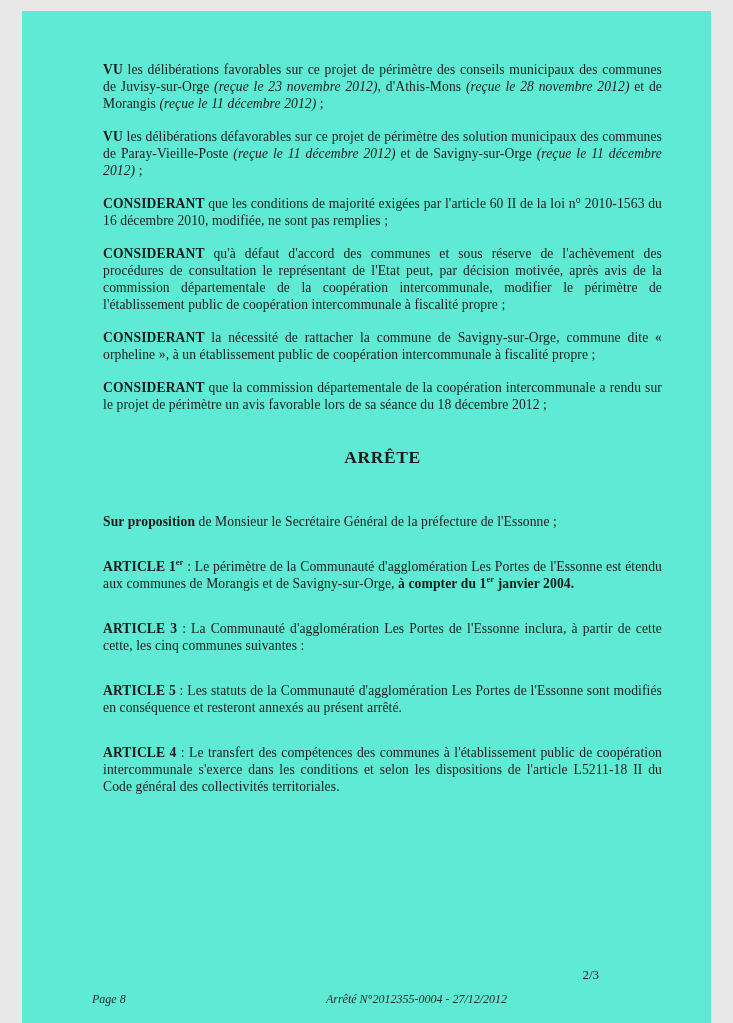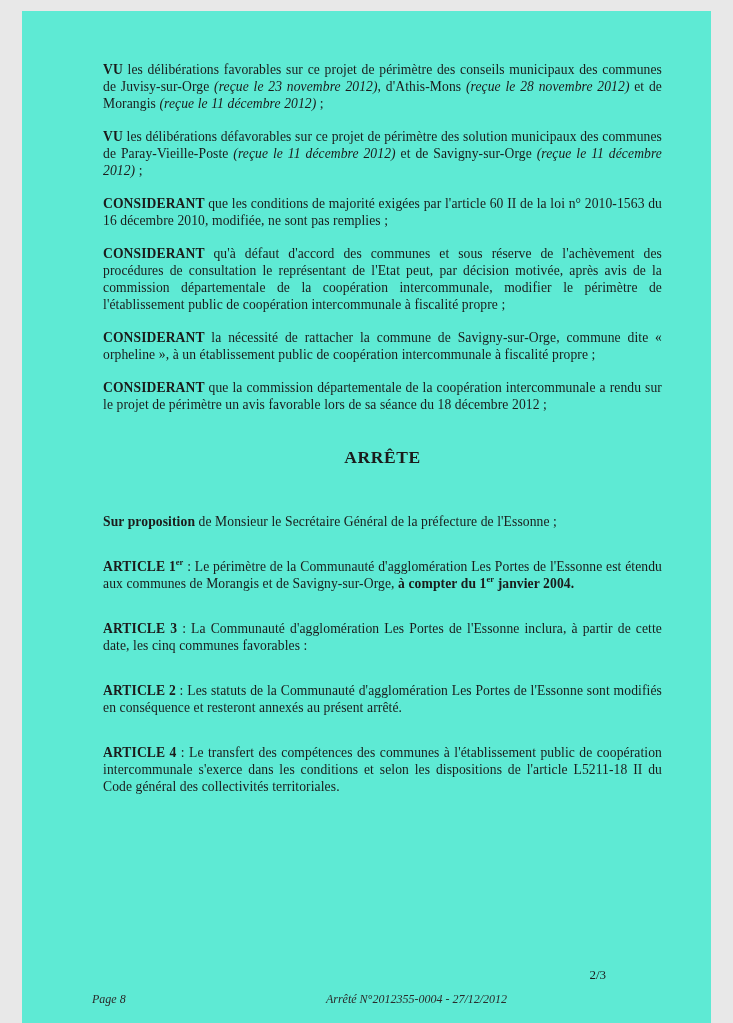--- a/index.html
+++ b/index.html
@@ -48,21 +48,21 @@
   .i { font-style: italic; }
   .u { }
   .sup {
     vertical-align: super;
     font-size: 0.62em;
     line-height: 0;
   }
   .sheet-number {
     position: absolute;
     top: 956px;
-    right: 105px;
+    right: 112px;
     font-size: 13px;
     color: #1b1b1b;
   }
   .footer-row {
     position: absolute;
     top: 981px;
     left: 0;
     width: 733px;
     font-size: 12px;
     font-style: italic;
@@ -89,22 +89,22 @@
   <div class="content">
       <p class="para p-vu"><span class="seg b">VU</span><span class="seg"> les délibérations favorables sur ce projet de périmètre des conseils municipaux des communes de Juvisy-sur-Orge </span><span class="seg i">(reçue le 23 novembre 2012)</span><span class="seg">, d'Athis-Mons </span><span class="seg i">(reçue le 28 novembre 2012)</span><span class="seg"> et de Morangis </span><span class="seg i">(reçue le 11 décembre 2012)</span><span class="seg"> ;</span></p>
       <p class="para p-vu"><span class="seg b">VU</span><span class="seg"> les délibérations défavorables sur ce projet de périmètre des solution municipaux des communes de Paray-Vieille-Poste </span><span class="seg i">(reçue le 11 décembre 2012)</span><span class="seg"> et de Savigny-sur-Orge </span><span class="seg i">(reçue le 11 décembre 2012)</span><span class="seg"> ;</span></p>
       <p class="para p-considerant"><span class="seg b">CONSIDERANT</span><span class="seg"> que les conditions de majorité exigées par l'article 60 II de la loi n° 2010-1563 du 16 décembre 2010, modifiée, ne sont pas remplies ;</span></p>
       <p class="para p-considerant"><span class="seg b">CONSIDERANT</span><span class="seg"> qu'à défaut d'accord des communes et sous réserve de l'achèvement des procédures de consultation le représentant de l'Etat peut, par décision motivée, après avis de la commission départementale de la coopération intercommunale, modifier le périmètre de l'établissement public de coopération intercommunale à fiscalité propre ;</span></p>
       <p class="para p-considerant"><span class="seg b">CONSIDERANT</span><span class="seg"> la nécessité de rattacher la commune de Savigny-sur-Orge, commune dite « orpheline », à un établissement public de coopération intercommunale à fiscalité propre ;</span></p>
       <p class="para p-considerant"><span class="seg b">CONSIDERANT</span><span class="seg"> que la commission départementale de la coopération intercommunale a rendu sur le projet de périmètre un avis favorable lors de sa séance du 18 décembre 2012 ;</span></p>
       <p class="para p-heading"><span class="seg b">ARRÊTE</span></p>
       <p class="para p-proposition"><span class="seg b">Sur proposition</span><span class="seg"> de Monsieur le Secrétaire Général de la préfecture de l'Essonne ;</span></p>
       <p class="para p-article"><span class="seg b u">ARTICLE 1</span><span class="seg b u sup">er</span><span class="seg"> : Le périmètre de la Communauté d'agglomération Les Portes de l'Essonne est étendu aux communes de Morangis et de Savigny-sur-Orge, </span><span class="seg b">à compter du 1</span><span class="seg b sup">er</span><span class="seg b"> janvier 2004.</span></p>
-      <p class="para p-article"><span class="seg b u">ARTICLE 3</span><span class="seg"> : La Communauté d'agglomération Les Portes de l'Essonne inclura, à partir de cette date, les cinq communes favorables :</span></p>
-      <p class="para p-article"><span class="seg b u">ARTICLE 2</span><span class="seg"> : Les statuts de la Communauté d'agglomération Les Portes de l'Essonne sont modifiés en conséquence et resteront annexés au présent arrêté.</span></p>
+      <p class="para p-article"><span class="seg b u">ARTICLE 3</span><span class="seg"> : La Communauté d'agglomération Les Portes de l'Essonne inclura, à partir de cette cette, les cinq communes suivantes :</span></p>
+      <p class="para p-article"><span class="seg b u">ARTICLE 5</span><span class="seg"> : Les statuts de la Communauté d'agglomération Les Portes de l'Essonne sont modifiés en conséquence et resteront annexés au présent arrêté.</span></p>
       <p class="para p-article"><span class="seg b u">ARTICLE 4</span><span class="seg"> : Le transfert des compétences des communes à l'établissement public de coopération intercommunale s'exerce dans les conditions et selon les dispositions de l'article L5211-18 II du Code général des collectivités territoriales.</span></p>
     </div>
 
   <div class="sheet-number">2/3</div>
 
   <div class="footer-row">
     <span class="footer-page">Page 8</span>
     <span class="footer-reference">Arrêté N°2012355-0004 - 27/12/2012</span>
   </div>
 </div>

